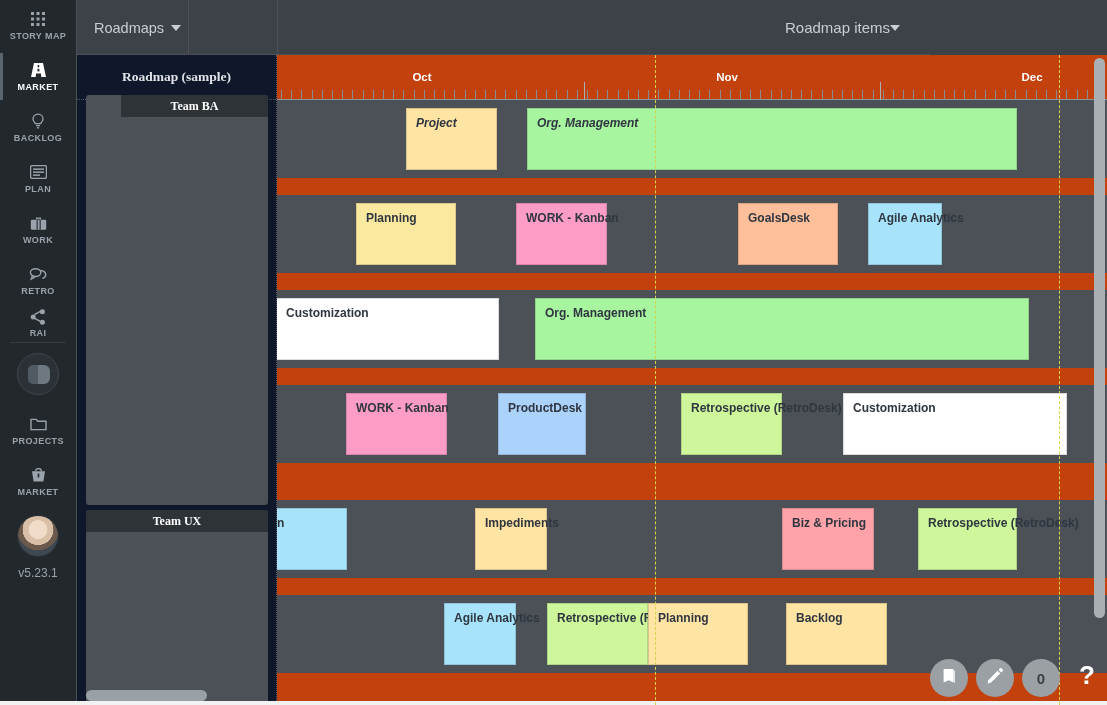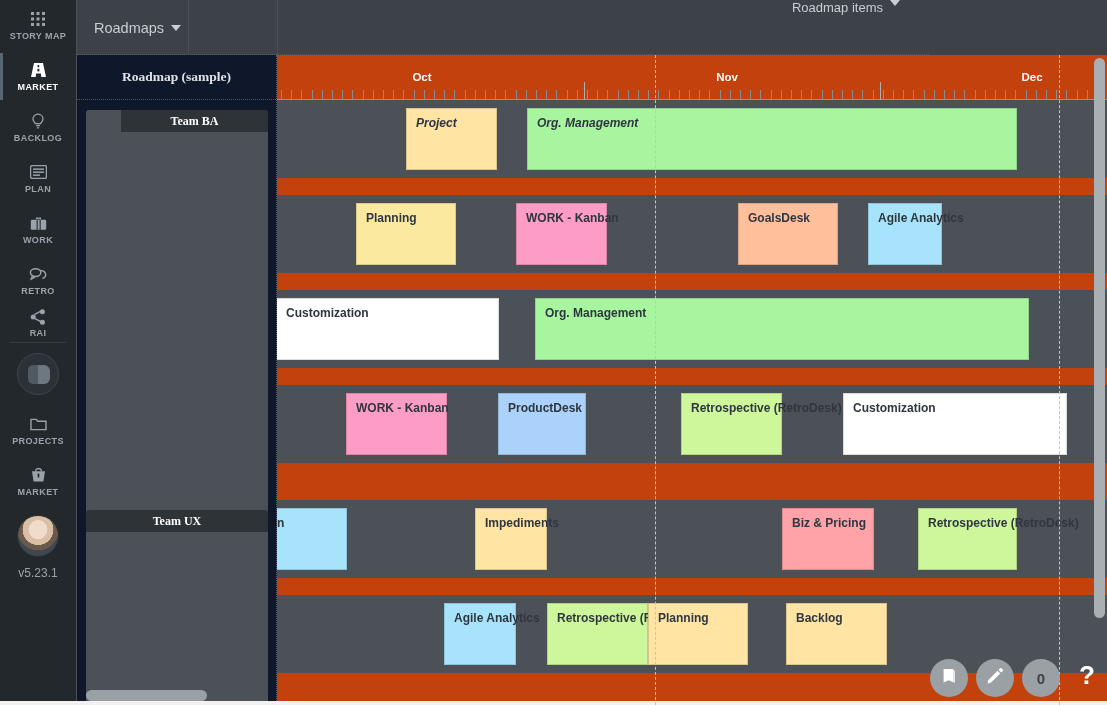--- a/index.html
+++ b/index.html
@@ -88,22 +88,22 @@
   #roadmaps-btn {
     position: absolute; left: 17px; top: 0; height: 55px;
     display: flex; align-items: center; gap: 7px;
     padding: 0 14px 0 0; color: #c8ced3; font-size: 14.5px; cursor: pointer;
   }
   #topbar .vsep {
     position: absolute; top: 0; width: 1px; height: 55px; background: #4a5055;
   }
   #roadmap-items-btn {
     position: absolute; right: 29px; top: 0; height: 55px;
-    display: flex; gap: 7px;
-    color: #c8ced3; font-size: 13px; cursor: pointer;
+    display: flex; align-items: center; gap: 0;
+    color: #c8ced3; font-size: 15px; cursor: pointer;
   }
   .caret {
     width: 0; height: 0; border-left: 5px solid transparent;
     border-right: 5px solid transparent; border-top: 6px solid #c8ced3;
     display: inline-block;
   }
 
   
   #lane-col {
     position: absolute; left: 77px; top: 55px; width: 200px; height: 650px;
@@ -332,21 +332,21 @@
     <div class="vsep" style="left:200px;"></div>
     <div id="roadmap-items-btn">
       <span>Roadmap items</span>
       <span class="caret"></span>
     </div>
   </div>
 
   <div id="lane-col">
     <div id="lane-col-header">Roadmap (sample)</div>
     <div id="lane-boxes">
-        <div class="lane-box" style="top: 55px; height: 410px; padding-left: 35px;">
+        <div class="lane-box" style="top: 40px; height: 410px; padding-left: 35px;">
           <div class="lane-title">Team BA</div>
         </div>
         <div class="lane-box" style="top: 455px; height: 195px;">
           <div class="lane-title">Team UX</div>
         </div>
       </div>
   </div>
 
   <div id="timeline">
     <div id="ruler">

